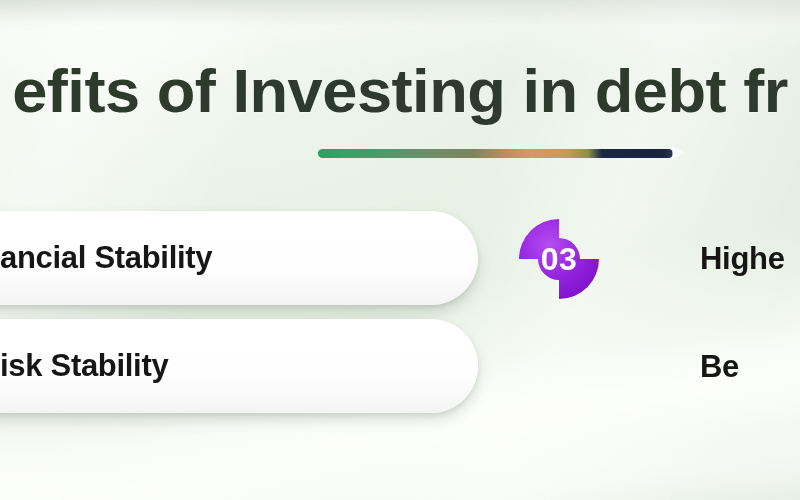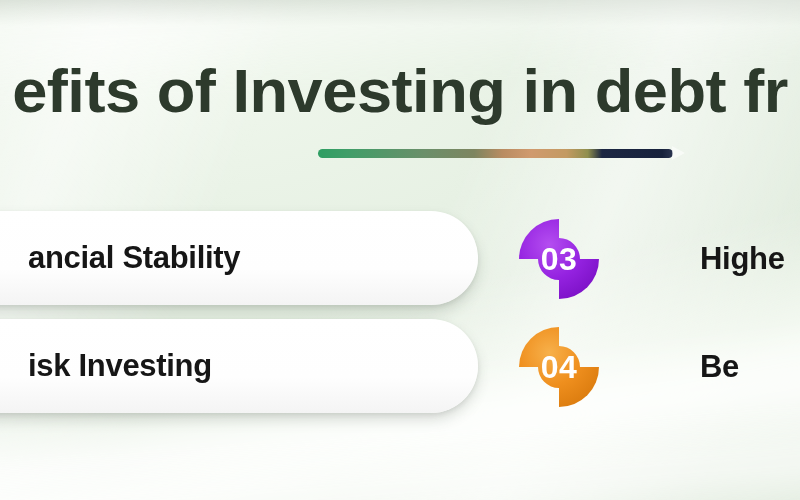--- a/index.html
+++ b/index.html
@@ -157,21 +157,20 @@
   }
   .pill.p1 { top: 211px; }
   .pill.p2 { top: 319px; }
   .pill-label {
     margin-left: 250px;
     font-size: 31px;
     font-weight: 700;
     color: #161616;
     letter-spacing: -0.3px;
     white-space: nowrap;
-    padding-left: 28px;
   }
 
   
   .badge {
     position: absolute;
     width: 82px;
     height: 82px;
   }
   .badge.b3 { left: 518px; top: 218px; }
   .badge.b4 { left: 518px; top: 326px; }
@@ -223,21 +222,21 @@
   <div class="divider-wrap">
     <div class="divider"></div>
     <div class="divider-tip"></div>
   </div>
 
   <div class="pill p1">
     <span class="pill-label">ancial Stability</span>
   </div>
 
   <div class="pill p2">
-    <span class="pill-label">isk Investing</span>
+    <span class="pill-label">isk Stability</span>
   </div>
 
   <div class="badge b3">
     <svg viewBox="0 0 82 82">
       <defs>
         <radialGradient id="gp" cx="38%" cy="32%" r="78%">
           <stop offset="0%" stop-color="#b44df0"></stop>
           <stop offset="55%" stop-color="#9422e0"></stop>
           <stop offset="100%" stop-color="#7a10c4"></stop>
         </radialGradient>
@@ -245,36 +244,18 @@
           <rect x="0" y="0" width="82" height="82" fill="#fff"></rect>
           <path d="M41 -6 L41 20 A21 21 0 0 1 62 41 L88 41 L88 -6 Z" fill="#000"></path>
           <path d="M41 88 L41 62 A21 21 0 0 1 20 41 L -6 41 L -6 88 Z" fill="#000"></path>
         </mask>
       </defs>
       <circle cx="41" cy="41" r="40" fill="url(#gp)" mask="url(#mp)"></circle>
     </svg>
     <span class="badge-num">03</span>
   </div>
 
-  <div class="badge b4">
-    <svg viewBox="0 0 82 82">
-      <defs>
-        <radialGradient id="go" cx="38%" cy="32%" r="78%">
-          <stop offset="0%" stop-color="#f7b04a"></stop>
-          <stop offset="52%" stop-color="#ef8f1e"></stop>
-          <stop offset="100%" stop-color="#d97a0d"></stop>
-        </radialGradient>
-        <mask id="mo">
-          <rect x="0" y="0" width="82" height="82" fill="#fff"></rect>
-          <path d="M41 -6 L41 20 A21 21 0 0 1 62 41 L88 41 L88 -6 Z" fill="#000"></path>
-          <path d="M41 88 L41 62 A21 21 0 0 1 20 41 L -6 41 L -6 88 Z" fill="#000"></path>
-        </mask>
-      </defs>
-      <circle cx="41" cy="41" r="40" fill="url(#go)" mask="url(#mo)"></circle>
-    </svg>
-    <span class="badge-num">04</span>
-  </div>
 
   <div class="right-label r3">Highe</div>
 
   <div class="right-label r4">Be</div>
 
 </div>
 
 </body></html>

